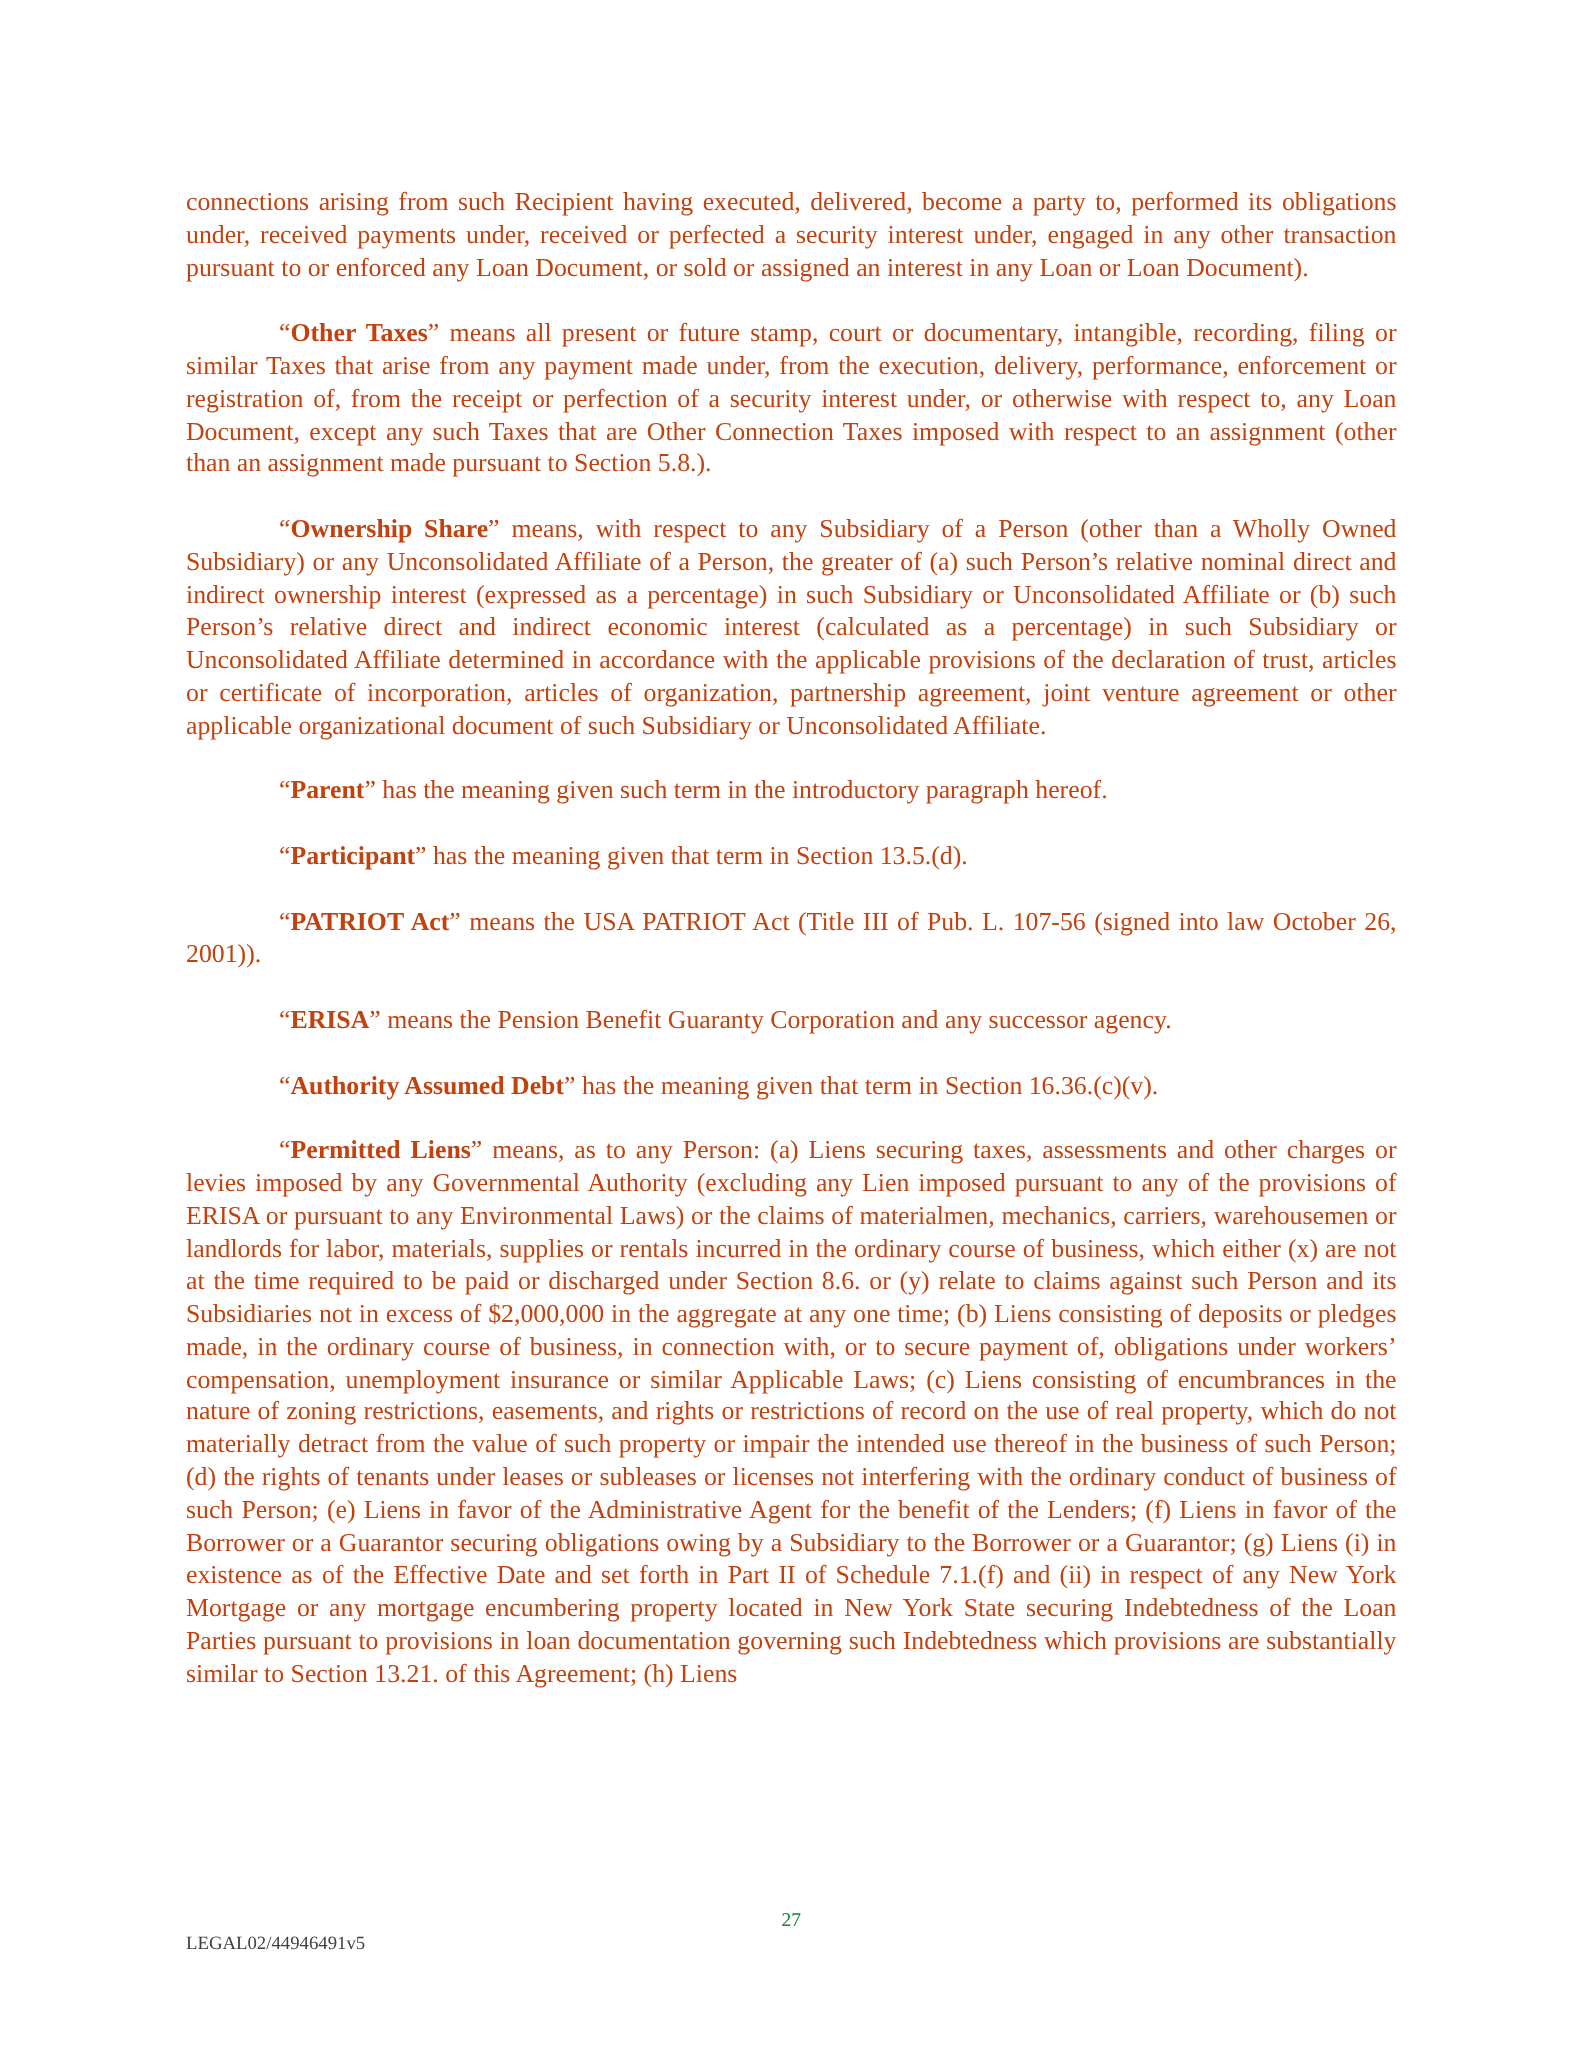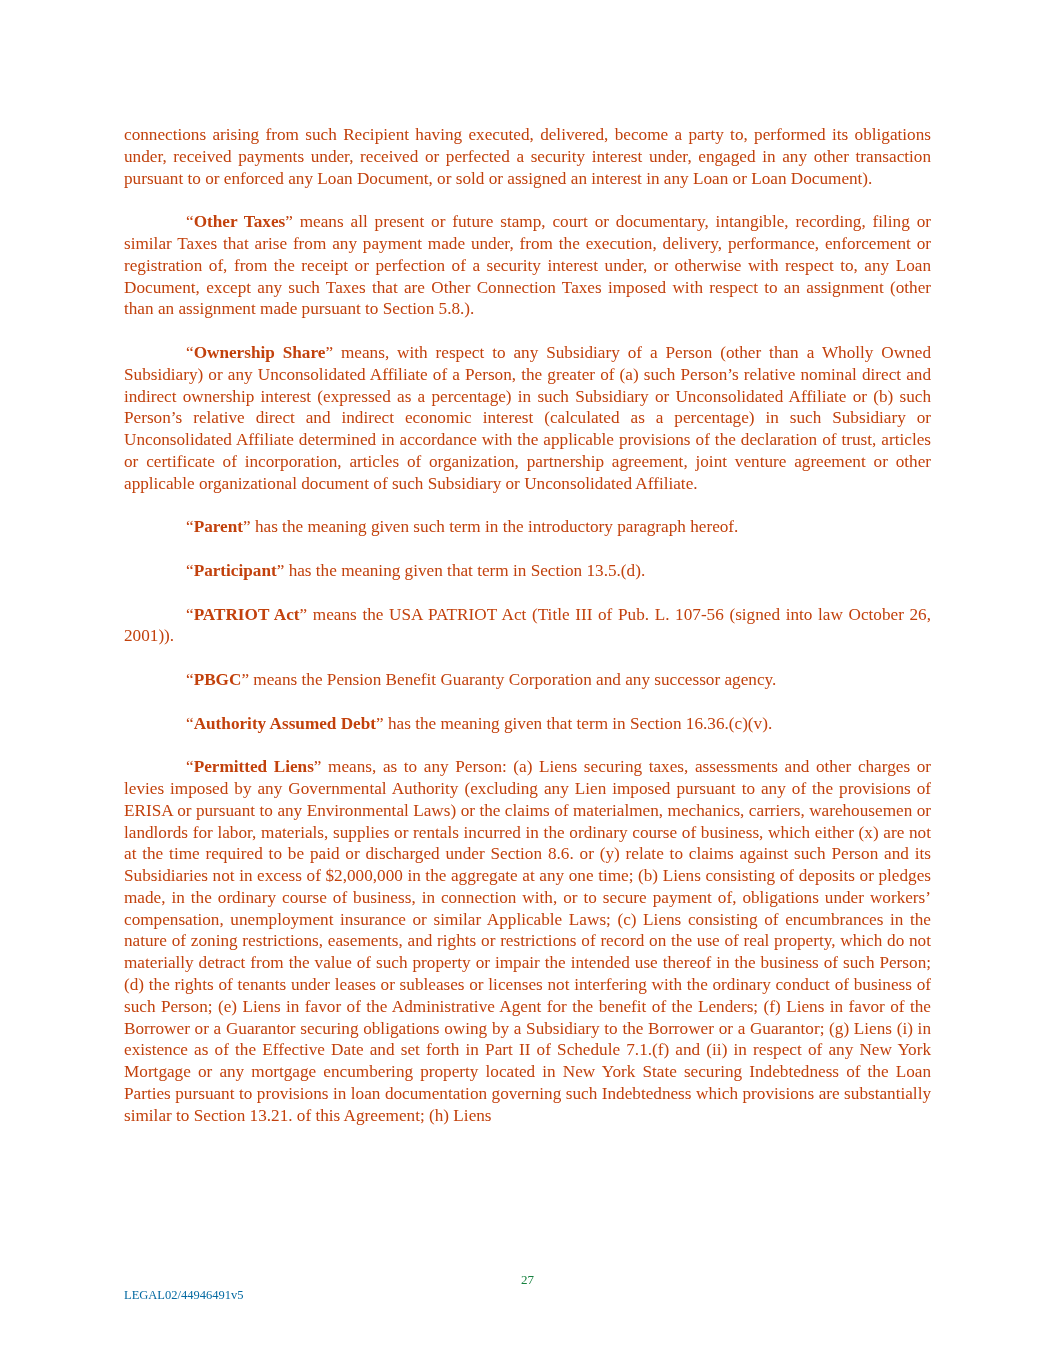--- a/index.html
+++ b/index.html
@@ -11,34 +11,34 @@
   }
   .para { margin: 0 0 21.8px 0; text-align: justify; text-justify: inter-word; }
   .indent { text-indent: 62px; }
   .term { font-weight: bold; margin-top: 28px; }
   .footer-page {
     position: absolute; top: 1272px; left: 0; width: 1055px; text-align: center;
     font-family: "Liberation Serif", serif; font-size: 13px; color: #15803d;
   }
   .footer-id {
     position: absolute; top: 1288px; left: 124px;
-    font-family: "Liberation Serif", serif; font-size: 12.5px; color: #0369a1;
+    font-family: "Liberation Serif", serif; font-size: 12.5px; color: #404040;
   }
 </style>
 </head>
 <body>
 
 <div class="page">
   <p class="para">connections arising from such Recipient having executed, delivered, become a party to, performed its obligations under, received payments under, received or perfected a security interest under, engaged in any other transaction pursuant to or enforced any Loan Document, or sold or assigned an interest in any Loan or Loan Document).</p>
   <div id="defs">
       <p class="para indent">“<span class="term">Other Taxes</span>”<span> means all present or future stamp, court or documentary, intangible, recording, filing or similar Taxes that arise from any payment made under, from the execution, delivery, performance, enforcement or registration of, from the receipt or perfection of a security interest under, or otherwise with respect to, any Loan Document, except any such Taxes that are Other Connection Taxes imposed with respect to an assignment (other than an assignment made pursuant to Section 5.8.).</span></p>
       <p class="para indent">“<span class="term">Ownership Share</span>”<span> means, with respect to any Subsidiary of a Person (other than a Wholly Owned Subsidiary) or any Unconsolidated Affiliate of a Person, the greater of (a) such Person’s relative nominal direct and indirect ownership interest (expressed as a percentage) in such Subsidiary or Unconsolidated Affiliate or (b) such Person’s relative direct and indirect economic interest (calculated as a percentage) in such Subsidiary or Unconsolidated Affiliate determined in accordance with the applicable provisions of the declaration of trust, articles or certificate of incorporation, articles of organization, partnership agreement, joint venture agreement or other applicable organizational document of such Subsidiary or Unconsolidated Affiliate.</span></p>
       <p class="para indent">“<span class="term">Parent</span>”<span> has the meaning given such term in the introductory paragraph hereof.</span></p>
       <p class="para indent">“<span class="term">Participant</span>”<span> has the meaning given that term in Section 13.5.(d).</span></p>
       <p class="para indent">“<span class="term">PATRIOT Act</span>”<span> means the USA PATRIOT Act (Title III of Pub. L. 107-56 (signed into law October 26, 2001)).</span></p>
-      <p class="para indent">“<span class="term">PBGC</span>”<span> means the Pension Benefit Guaranty Corporation and any successor agency.</span></p>
+      <p class="para indent">“<span class="term">ERISA</span>”<span> means the Pension Benefit Guaranty Corporation and any successor agency.</span></p>
       <p class="para indent">“<span class="term">Authority Assumed Debt</span>”<span> has the meaning given that term in Section 16.36.(c)(v).</span></p>
       <p class="para indent">“<span class="term">Permitted Liens</span>”<span> means, as to any Person:  (a) Liens securing taxes, assessments and other charges or levies imposed by any Governmental Authority (excluding any Lien imposed pursuant to any of the provisions of ERISA or pursuant to any Environmental Laws) or the claims of materialmen, mechanics, carriers, warehousemen or landlords for labor, materials, supplies or rentals incurred in the ordinary course of business, which either (x) are not at the time required to be paid or discharged under Section 8.6. or (y) relate to claims against such Person and its Subsidiaries not in excess of $2,000,000 in the aggregate at any one time; (b) Liens consisting of deposits or pledges made, in the ordinary course of business, in connection with, or to secure payment of, obligations under workers’ compensation, unemployment insurance or similar Applicable Laws; (c) Liens consisting of encumbrances in the nature of zoning restrictions, easements, and rights or restrictions of record on the use of real property, which do not materially detract from the value of such property or impair the intended use thereof in the business of such Person; (d) the rights of tenants under leases or subleases or licenses not interfering with the ordinary conduct of business of such Person; (e) Liens in favor of the Administrative Agent for the benefit of the Lenders; (f) Liens in favor of the Borrower or a Guarantor securing obligations owing by a Subsidiary to the Borrower or a Guarantor; (g) Liens (i) in existence as of the Effective Date and set forth in Part II of Schedule 7.1.(f) and (ii) in respect of any New York Mortgage or any mortgage encumbering property located in New York State securing Indebtedness of the Loan Parties pursuant to provisions in loan documentation governing such Indebtedness which provisions are substantially similar to Section 13.21. of this Agreement; (h) Liens</span></p>
     </div>
 </div>
 
 <div class="footer-page">27</div>
 <div class="footer-id">LEGAL02/44946491v5</div>
 
 </body></html>

